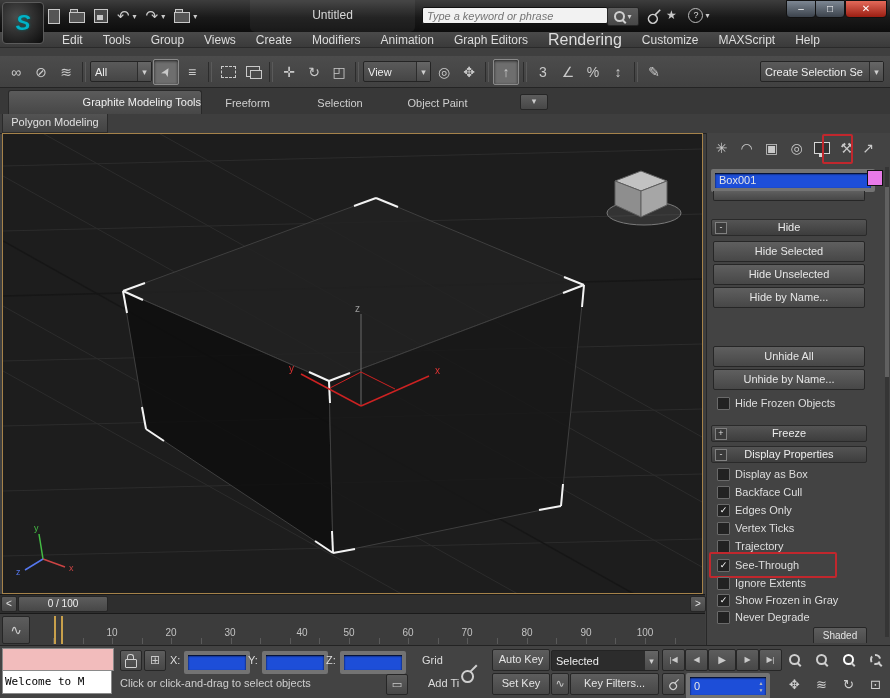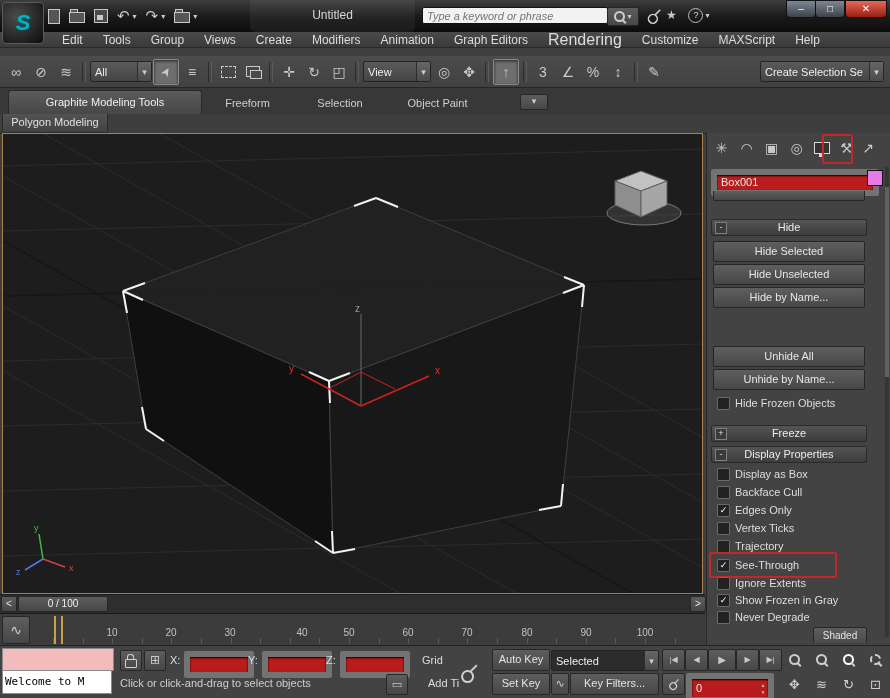--- a/index.html
+++ b/index.html
@@ -2,21 +2,21 @@
 <html><head>
 <meta charset="utf-8">
 <style>
   html,body{margin:0;padding:0}
   body{width:890px;height:698px;position:relative;background:#3f3f3f;
        font-family:"Liberation Sans","DejaVu Sans",sans-serif;font-size:11px;color:#ddd;
        overflow:hidden;-webkit-user-select:none;user-select:none}
   .a{position:absolute}
   .flex{display:flex;align-items:center}
   .b3{background:linear-gradient(#5d5d5d,#474747);border:1px solid #262626;border-radius:2px;color:#e4e4e4}
-  .fld{background:#b91c1c;border:6px solid #737373;box-shadow:inset 0 1px 2px #000;color:#e6e6e6;border-radius:2px}
+  .fld{background:#1d4ed8;border:4px solid #737373;box-shadow:inset 0 1px 2px #000;color:#e6e6e6;border-radius:2px}
   .ic{color:#c9c9c9;text-align:center}
   .sep{width:2px;height:20px;border-left:1px solid #2c2c2c;border-right:1px solid #5a5a5a;margin:0 3px}
   .tbtn{width:24px;height:24px;display:flex;align-items:center;justify-content:center;font-size:14px;color:#c9c9c9;border-radius:2px}
   .tbtn.on{background:#6e6e6e;border:1px solid #8a8a8a;box-shadow:inset 0 1px 3px #222}
   .cb{width:11px;height:11px;background:#222;border:1px solid #6a6a6a;border-radius:1px;font-size:9px;line-height:11px;text-align:center;color:#fff;flex:none}
   .cbrow{position:absolute;display:flex;gap:5px;align-items:center;height:16px;font-size:11px;color:#dedede}
   .roll{position:absolute;background:linear-gradient(#545454,#3d3d3d);border:1px solid #2a2a2a;border-radius:2px;
         text-align:center;font-size:11px;color:#ececec;height:15px;line-height:15px}
   .pm{position:absolute;left:3px;top:2px;width:10px;height:10px;background:#3a3a3a;border:1px solid #808080;
       font-size:9px;line-height:9px;text-align:center;color:#ddd}
@@ -151,21 +151,21 @@
   <span class="sep"></span>
   <span class="tbtn">✎</span>
   <div class="drop" style="width:122px;margin-left:auto;margin-right:2px">
     <span class="txt">Create Selection Se</span>
     <span class="car">▾</span>
   </div>
 </div>
 
 <div class="a" style="left:0;top:88px;width:890px;height:26px;background:#383838;border-bottom:1px solid #252525">
   <div class="a" style="left:8px;top:2px;width:192px;height:24px;background:linear-gradient(#5b5b5b,#464646);border:1px solid #292929;border-bottom:none;
-              border-radius:3px 3px 0 0;text-align:center;line-height:23px;color:#f0f0f0;font-size:11px">Graphite Modeling Tools</div>
+              border-radius:3px 3px 0 0;text-align:right;line-height:23px;color:#f0f0f0;font-size:11px">Graphite Modeling Tools</div>
   <div class="a" style="left:205px;top:4px;width:85px;height:22px;text-align:center;line-height:22px;color:#cfcfcf">Freeform</div>
   <div class="a" style="left:295px;top:4px;width:90px;height:22px;text-align:center;line-height:22px;color:#cfcfcf">Selection</div>
   <div class="a" style="left:390px;top:4px;width:95px;height:22px;text-align:center;line-height:22px;color:#cfcfcf">Object Paint</div>
   <div class="a b3" style="left:520px;top:6px;width:26px;height:14px;text-align:center;line-height:12px;font-size:9px;color:#ccc">▾</div>
 </div>
 
 <div class="a" style="left:0;top:114px;width:890px;height:19px;background:#3e3e3e;border-bottom:1px solid #222">
   <div class="a" style="left:2px;top:0;width:104px;height:18px;background:linear-gradient(#535353,#434343);border:1px solid #2a2a2a;border-top:none;
               text-align:center;line-height:17px;color:#e0e0e0;font-size:11px">Polygon Modeling</div>
 </div>

